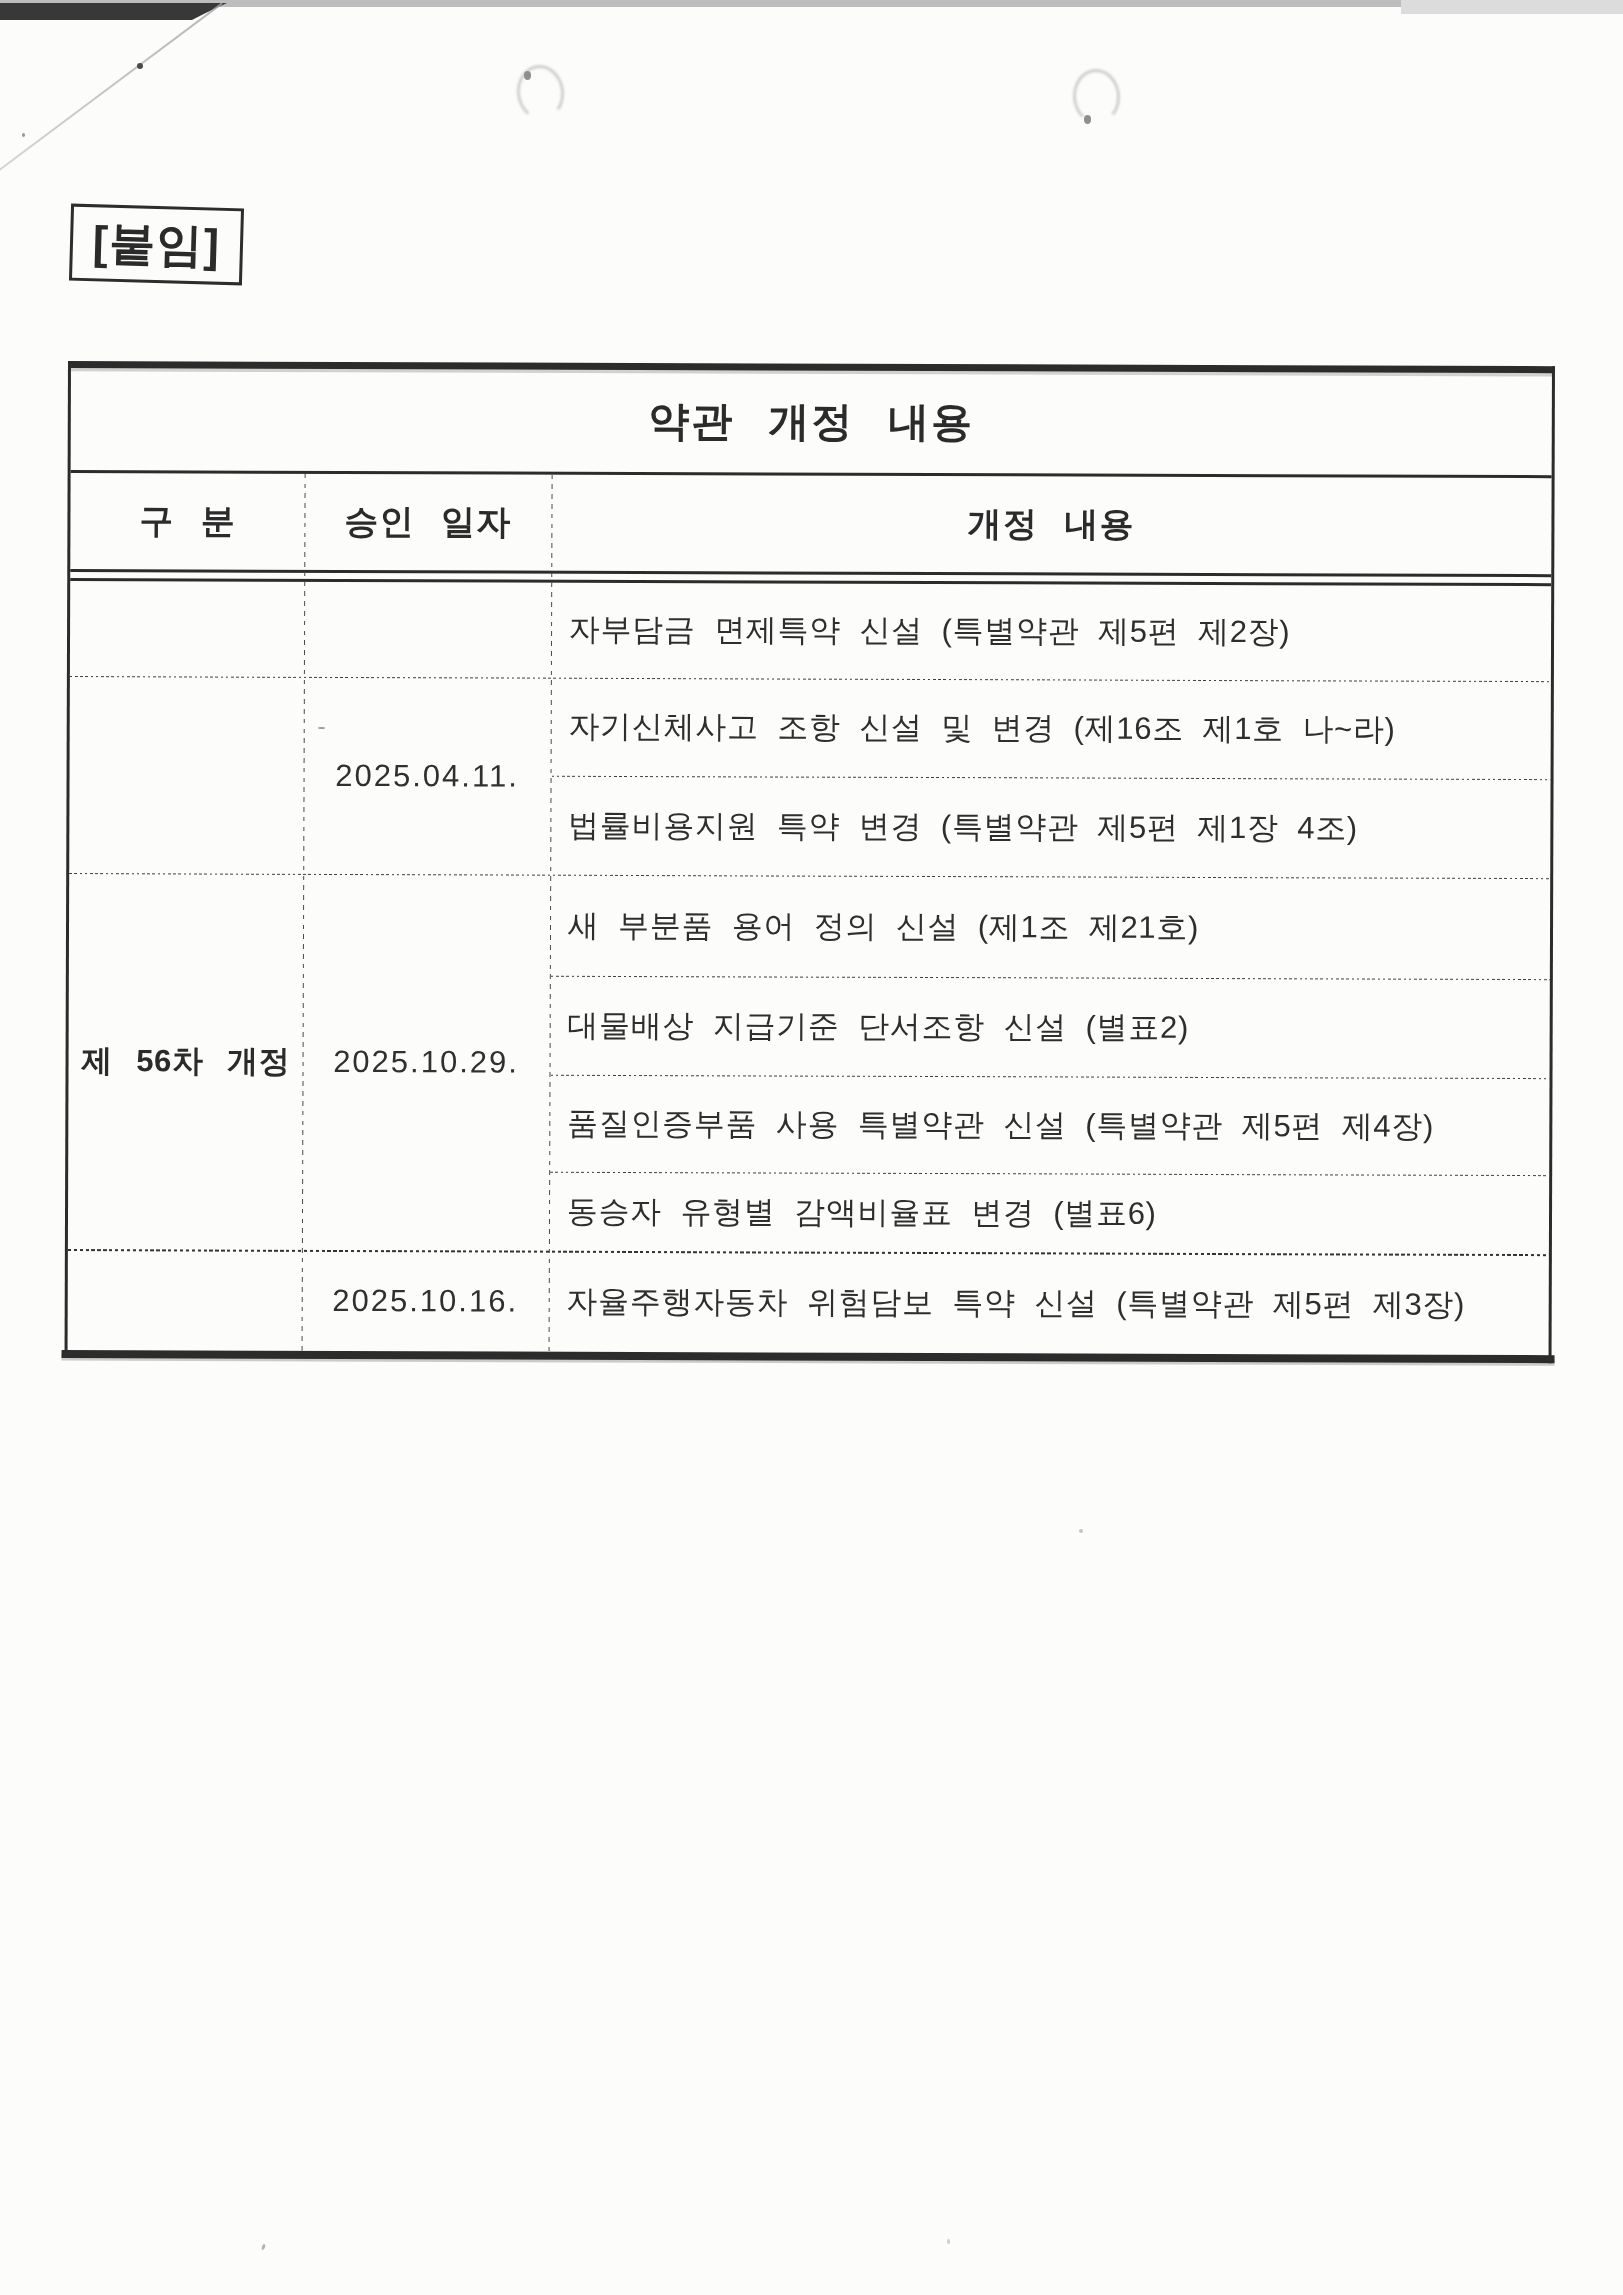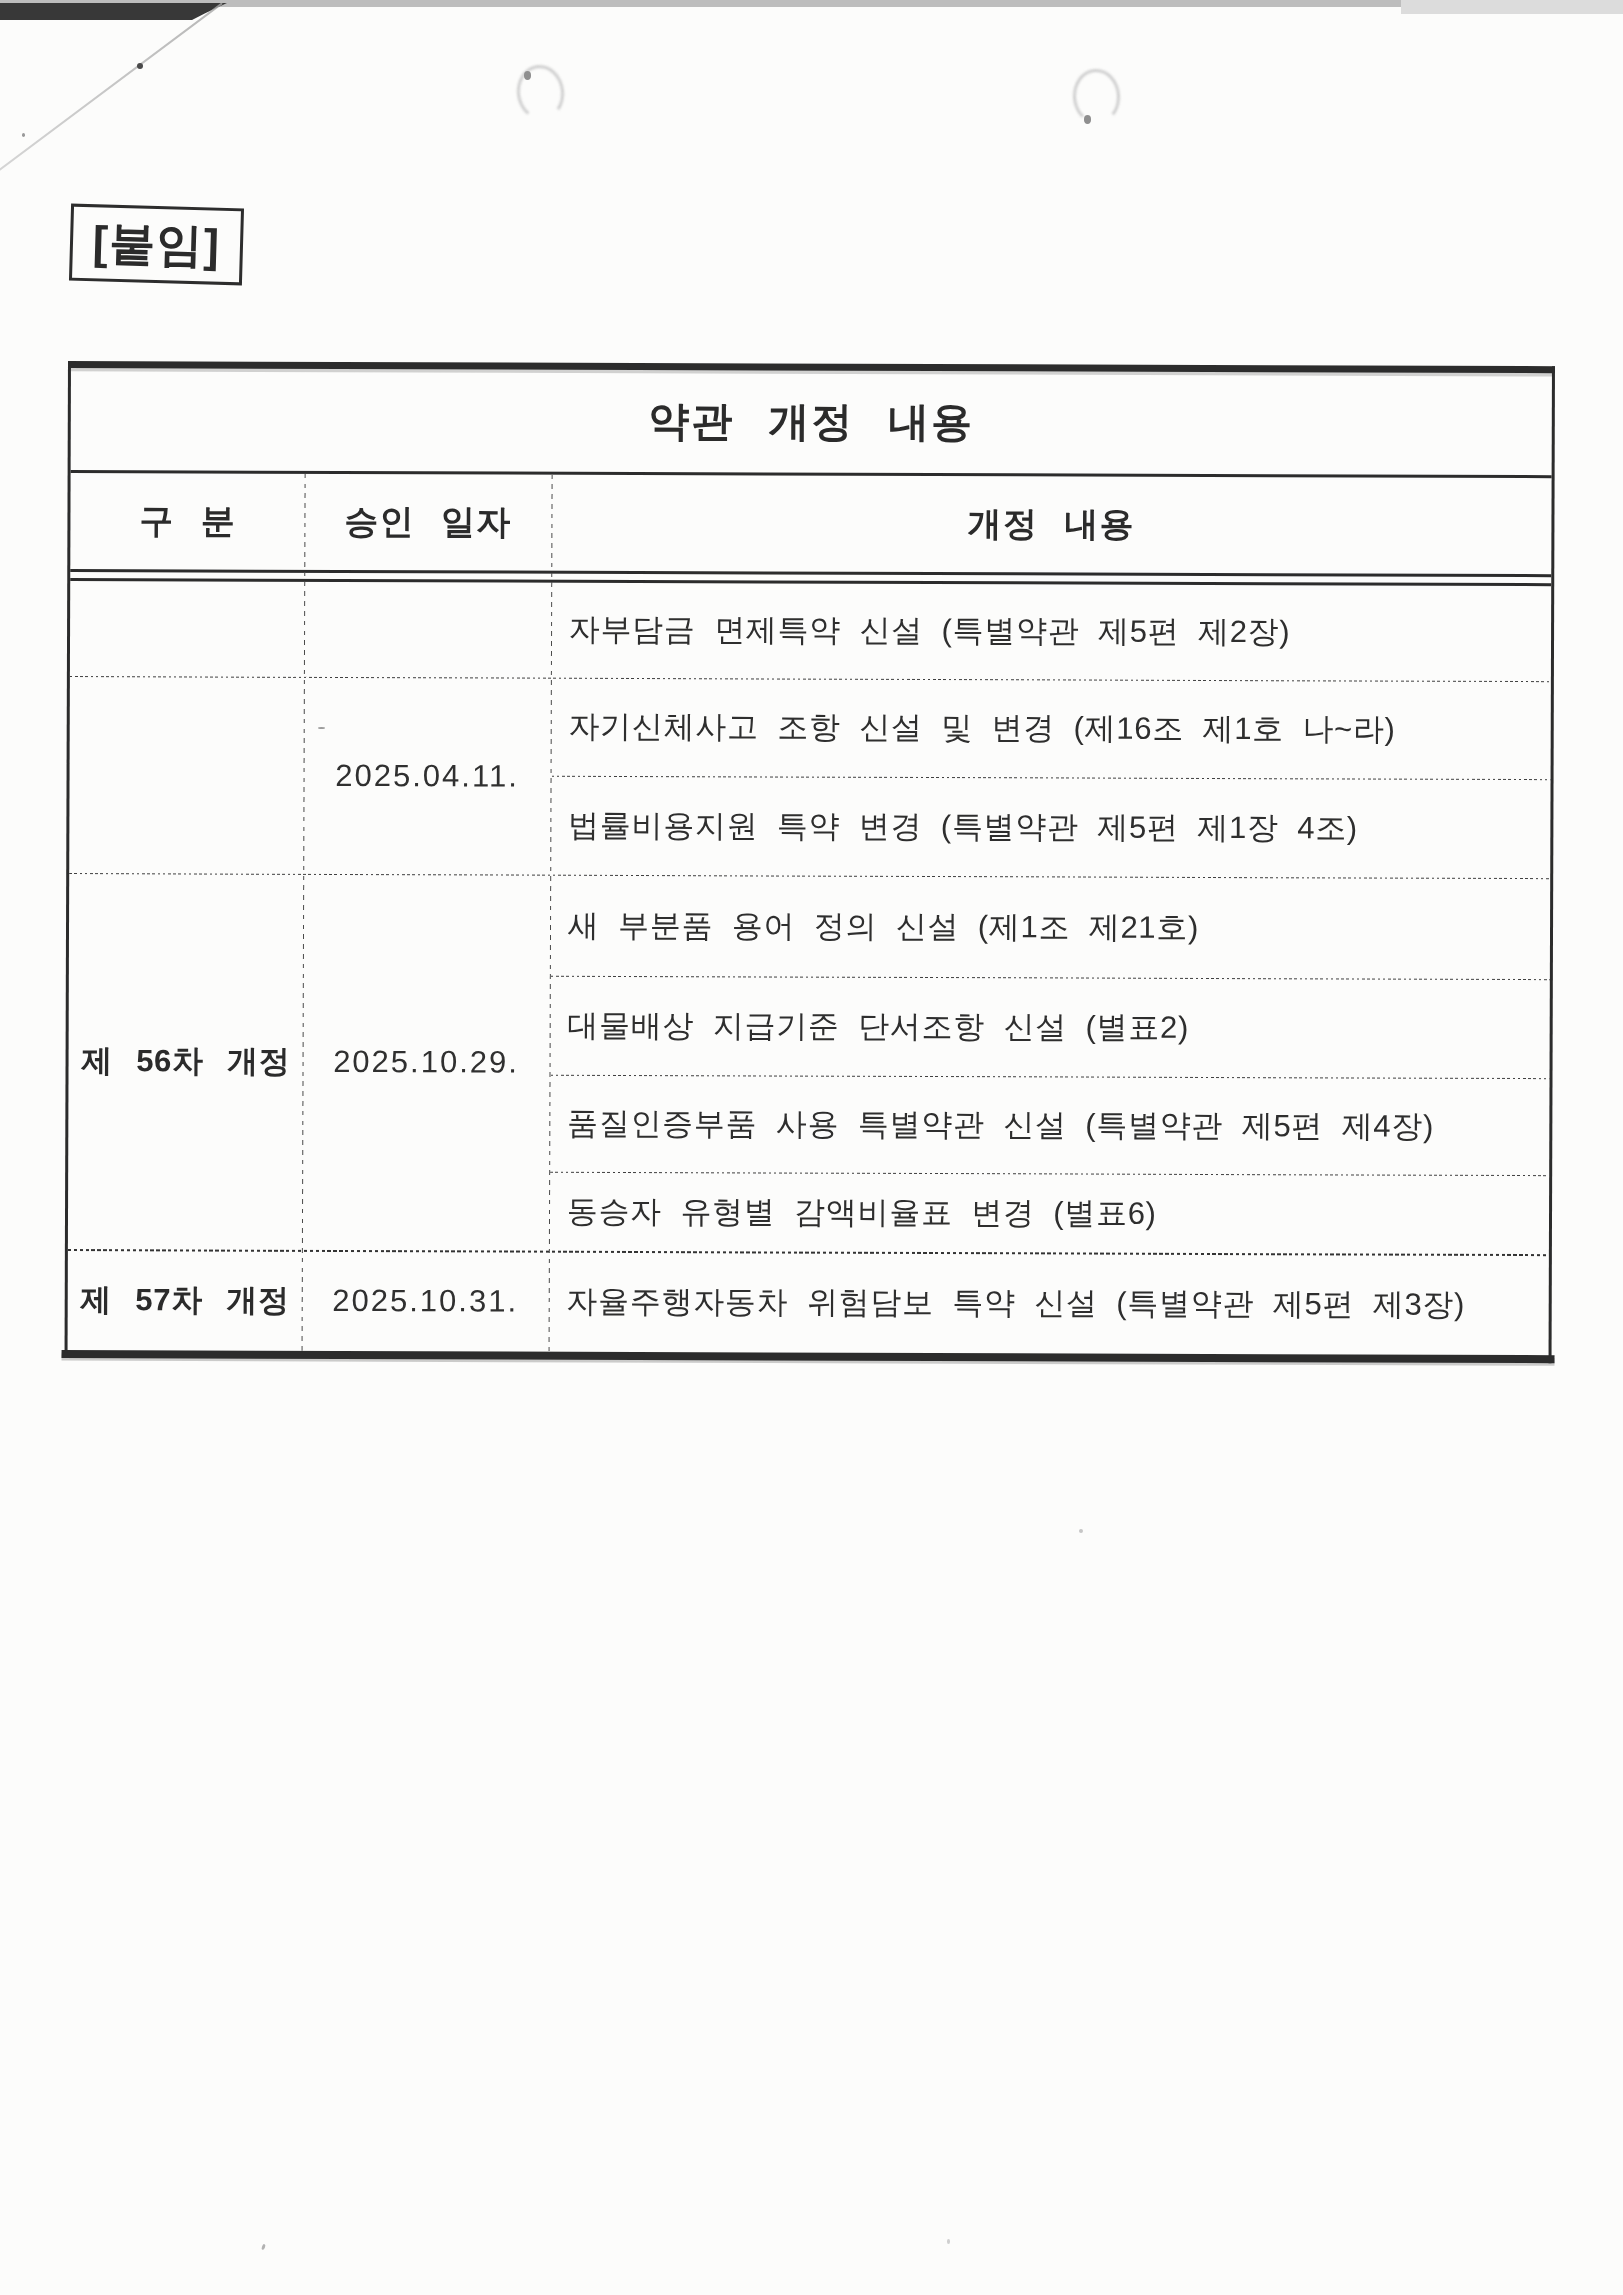--- a/index.html
+++ b/index.html
@@ -146,19 +146,18 @@
     <div class="cell c-body col3 y55a">자기신체사고 조항 신설 및 변경 (제16조 제1호 나~라)</div>
     <div class="cell c-body col3 y55b">법률비용지원 특약 변경 (특별약관 제5편 제1장 4조)</div>
 
     <div class="cell c-cat  col1 y56">제 56차 개정</div>
     <div class="cell c-date col2 y56">2025.10.29.</div>
     <div class="cell c-body col3 y56a">새 부분품 용어 정의 신설 (제1조 제21호)</div>
     <div class="cell c-body col3 y56b">대물배상 지급기준 단서조항 신설 (별표2)</div>
     <div class="cell c-body col3 y56c">품질인증부품 사용 특별약관 신설 (특별약관 제5편 제4장)</div>
     <div class="cell c-body col3 y56d">동승자 유형별 감액비율표 변경 (별표6)</div>
 
-    <div class="cell c-cat  col1 y57">제 57차 개정</div>
-    <div class="cell c-date col2 y57">2025.10.31.</div>
+    <div class="cell c-date col2 y57">2025.10.16.</div>
     <div class="cell c-body col3 y57">자율주행자동차 위험담보 특약 신설 (특별약관 제5편 제3장)</div>
   </div>
 
 </div>
 
 
 </body></html>

